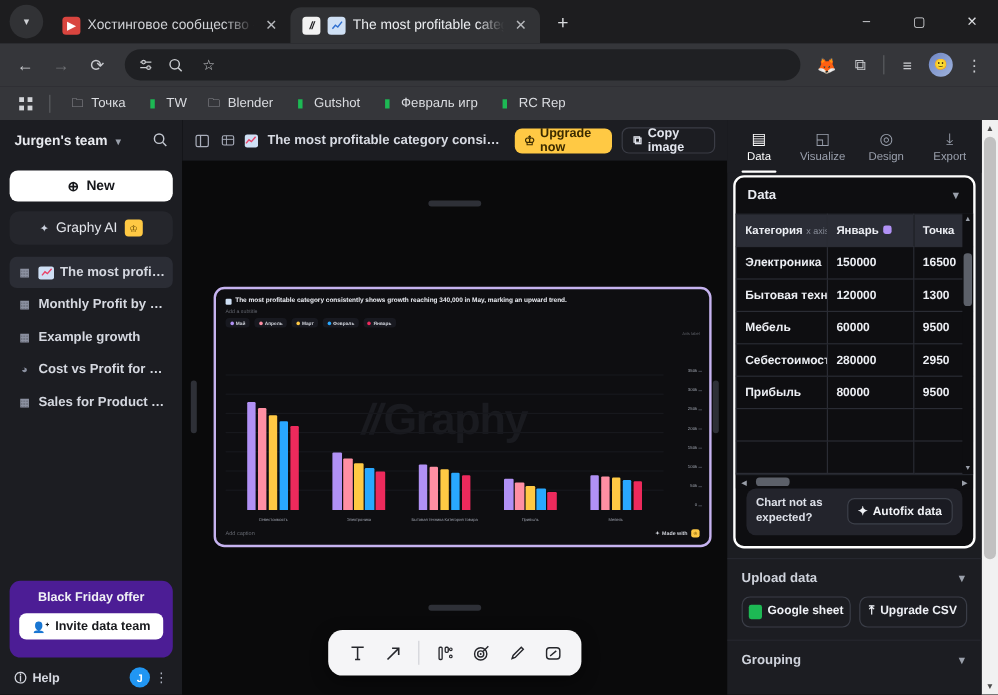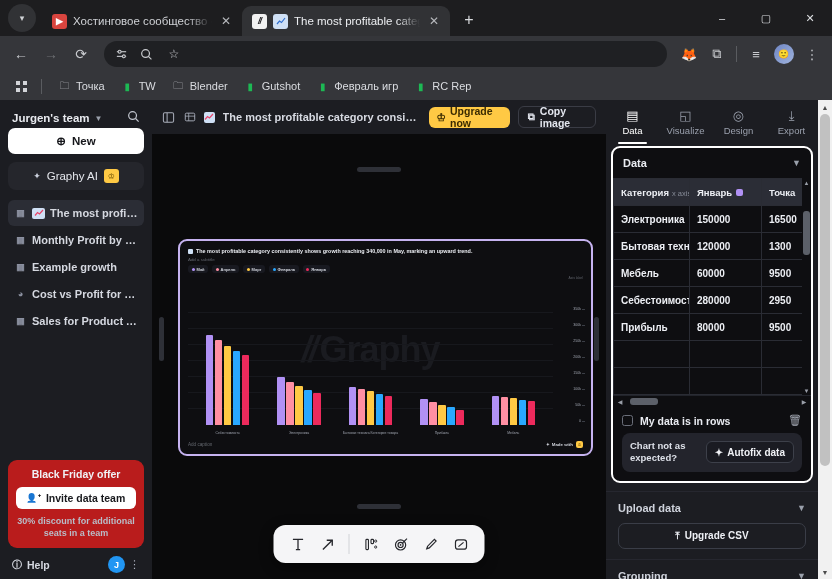--- a/index.html
+++ b/index.html
@@ -53,35 +53,35 @@
   .ic-folder { color:#c3c5c9; }
   .ic-sheet { color:#1db954; }
   .apps { width:22px; height:22px; display:flex; align-items:center; justify-content:center; color:#d2d4d8; font-size:12px; }
   .bmsep { width:1px; height:15px; background:#5a5c60; margin:0 7px; }
 
   
   .page { flex:1 1 auto; display:flex; background:#0a0a0b; position:relative; overflow:hidden; }
 
   
   .sidebar { width:152px; flex:0 0 152px; background:#1c1d22; display:flex; flex-direction:column; padding:8px 8px 6px 8px; }
-  .sb-top { display:flex; align-items:center; justify-content:space-between; padding:2px 4px 2px 4px; }
+  .sb-top { display:flex; align-items:center; justify-content:space-between; padding:2px 4px 16px 4px; }
   .sb-team { font-size:11.5px; font-weight:bold; color:#e8eaef; display:flex; align-items:center; gap:5px; }
   .chev { font-size:8px; color:#9aa0ab; }
   .sb-search { color:#c3c7d0; font-size:12px; }
   .btn-new { height:26px; background:#ffffff; color:#15161a; border-radius:7px; display:flex; align-items:center; justify-content:center; gap:6px; font-size:11.5px; font-weight:bold; margin-bottom:8px; }
   .btn-ai { height:28px; background:#25262c; border:1px solid #2f3views; border-radius:8px; display:flex; align-items:center; justify-content:center; gap:6px; font-size:11.5px; color:#e4e6ec; margin-bottom:10px; }
   .crown { width:15px; height:14px; background:#ffc944; border-radius:3px; display:flex; align-items:center; justify-content:center; font-size:8px; color:#6a4c00; }
   .sb-list { display:flex; flex-direction:column; gap:1px; }
   .sb-item { height:26px; display:flex; align-items:center; gap:5px; padding:0 6px; border-radius:6px; font-size:11px; color:#d5d8e0; font-weight:bold; white-space:nowrap; overflow:hidden; }
   .sb-item.active { background:#2b2d35; }
   .sb-item .tico { width:13px; height:13px; flex:0 0 13px; display:flex; align-items:center; justify-content:center; font-size:9px; color:#8b90a0; }
   .sb-item .mini { width:13px; height:11px; flex:0 0 13px; border-radius:2px; background:#cfe0f5; display:flex;align-items:center;justify-content:center; }
   .sb-item .lbl { overflow:hidden; text-overflow:ellipsis; }
   .sb-spacer { flex:1 1 auto; }
-  .promo { background:#b91c1c; border-radius:9px; padding:8px 8px 9px 8px; text-align:center; margin-bottom:8px; }
+  .promo { background:#4c1d95; border-radius:9px; padding:8px 8px 9px 8px; text-align:center; margin-bottom:8px; }
   .promo-title { font-size:10.5px; font-weight:bold; color:#f0f1f5; margin-bottom:7px; }
   .promo-btn { height:22px; background:#fff; color:#18191d; border-radius:6px; display:flex; align-items:center; justify-content:center; gap:5px; font-size:10.5px; font-weight:bold; margin-bottom:6px; }
   .promo-sub { font-size:9px; color:#b9bdc8; font-weight:bold; line-height:1.35; }
   .sb-bottom { display:flex; align-items:center; justify-content:space-between; padding:0 4px; }
   .help { display:flex; align-items:center; gap:5px; font-size:10.5px; color:#d5d8e0; font-weight:bold; }
   .sb-bot-r { display:flex; align-items:center; gap:4px; }
   .ava { width:17px; height:17px; border-radius:50%; background:#2196f3; color:#fff; font-size:9px; font-weight:bold; display:flex; align-items:center; justify-content:center; }
   .dots { color:#aeb3c0; font-size:11px; }
 
   
@@ -342,21 +342,20 @@
       </div>
 
       <div class="sb-spacer"></div>
 
       <div class="promo">
         <div class="promo-title">Black Friday offer</div>
         <div class="promo-btn">
           <span style="font-size:9px">👤⁺</span>
           <span>Invite data team</span>
         </div>
-        <div class="promo-sub">30% discount for additional seats in a team</div>
       </div>
 
       <div class="sb-bottom">
         <div class="help">
           <span style="font-size:10px">ⓘ</span>
           <span>Help</span>
         </div>
         <div class="sb-bot-r">
           <span class="ava">J</span>
           <span class="dots">⋮</span>
@@ -646,42 +645,41 @@
           </div>
 
           <div class="hscroll">
             <span class="hs-arrow">◀</span>
             <span class="hs-track">
                 <span class="hs-thumb"></span>
               </span>
             <span class="hs-arrow">▶</span>
           </div>
 
-          <div class="rowsline">
-            <span class="chk"></span>
-            <span class="rowslbl">My data is in rows</span>
-            <span class="trash">🗑</span>
-          </div>
 
           <div class="autofix">
             <span class="af-txt">Chart not as expected?</span>
             <span class="af-btn">
               <span>✦</span>
               <span>Autofix data</span>
             </span>
           </div>
         </div>
 
         <div class="section" style="margin-top:8px">
           <div class="sec-head">
             <span>Upload data</span>
             <span class="chev" style="font-size:9px">▼</span>
           </div>
           <div class="srcbtns">
             <div class="srcbtn">
+              <span class="gsheet"></span>
+              <span>Google sheet</span>
+            </div>
+            <div class="srcbtn">
               <span style="font-size:10px">⤒</span>
               <span>Upgrade CSV</span>
             </div>
           </div>
         </div>
 
         <div class="section">
           <div class="sec-head">
             <span>Grouping</span>
             <span class="chev" style="font-size:9px">▼</span>

